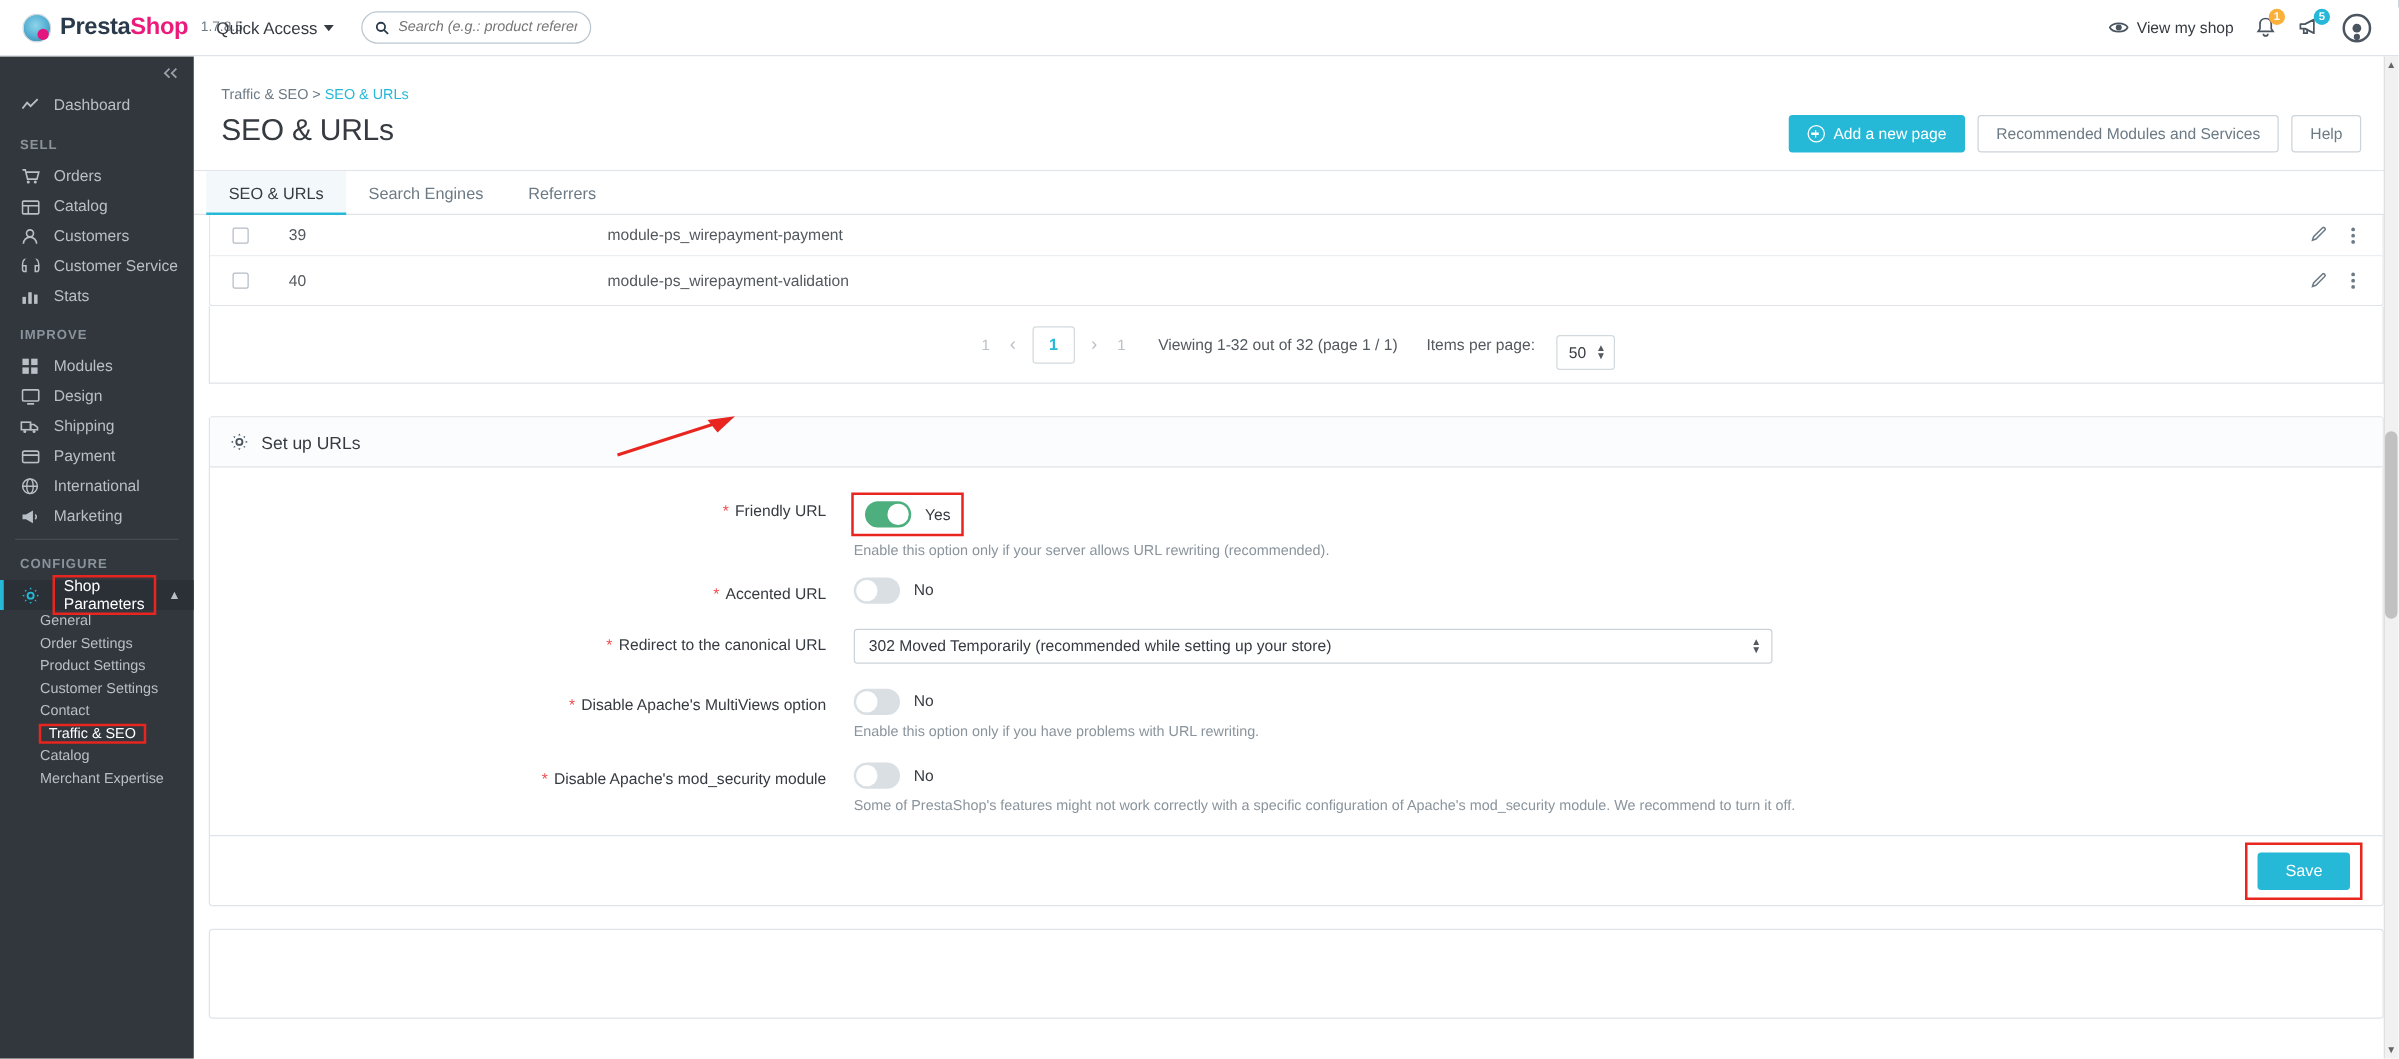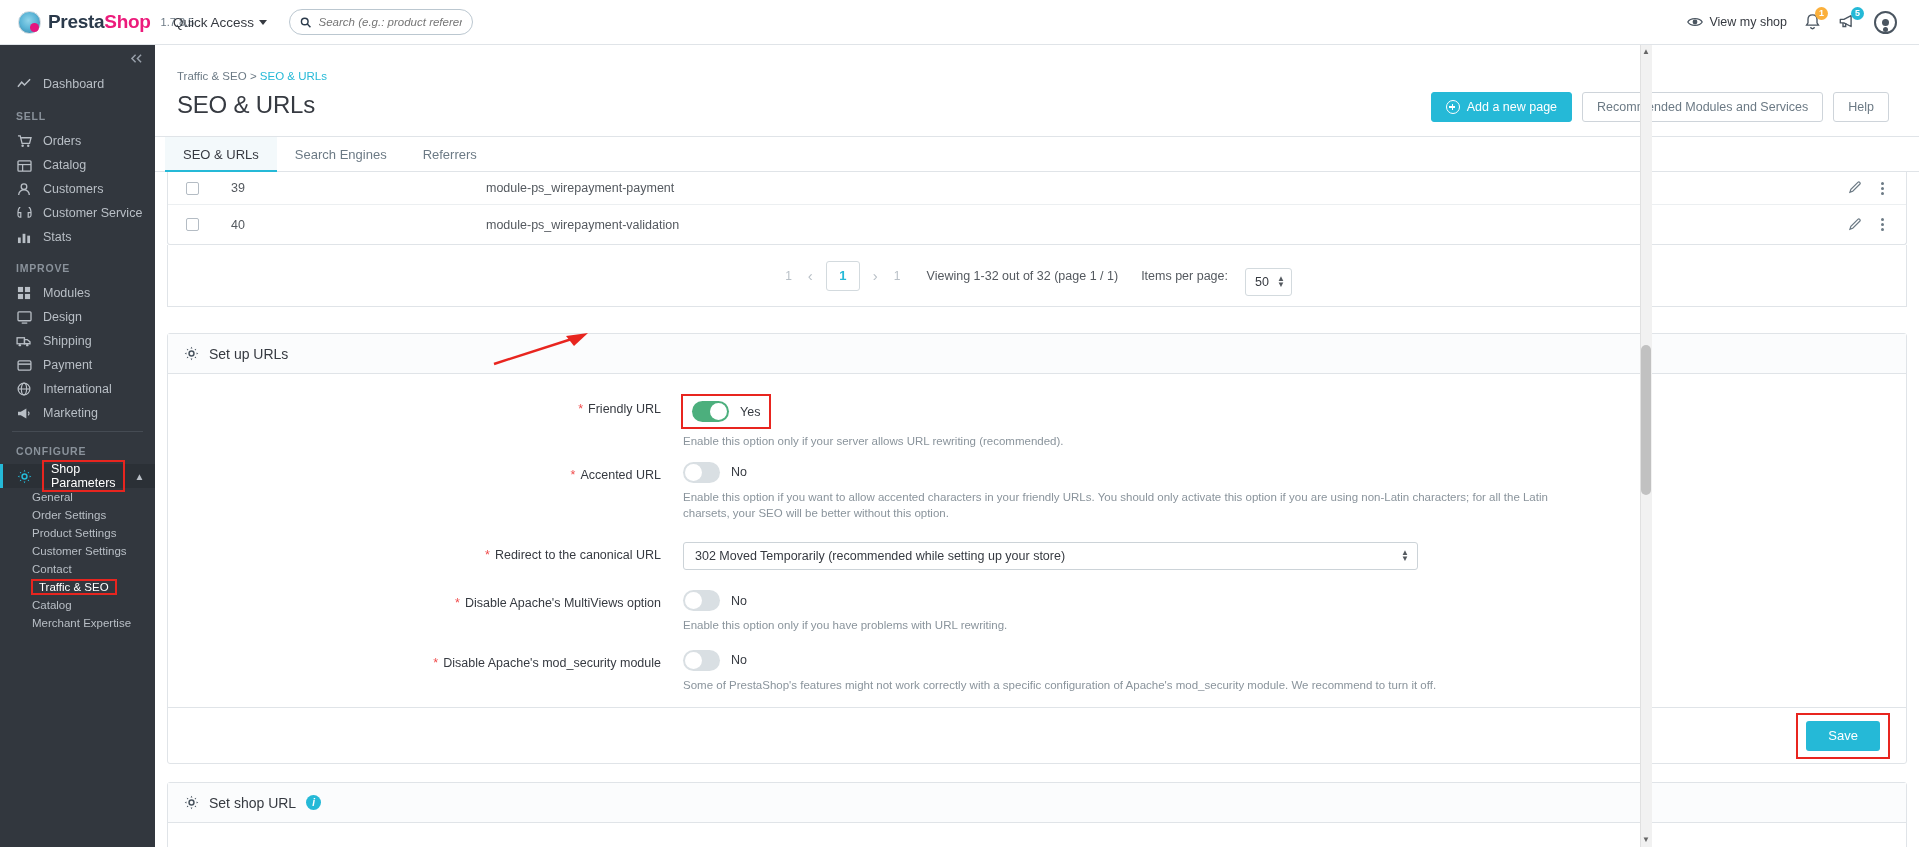--- a/index.html
+++ b/index.html
@@ -4,21 +4,21 @@
 <style>
   * { box-sizing: border-box; margin: 0; padding: 0; }
   html, body {
     width: 1919px; height: 847px;
     font-family: "Liberation Sans", sans-serif;
     font-size: 13px;
     color: #363a41;
     background: #ffffff;
     overflow: hidden;
   }
-  .app { position: relative; width: 1652px; height: 847px; }
+  .app { position: relative; width: 1919px; height: 847px; }
 
   
   .topbar {
     position: absolute; top: 0; left: 0; width: 1919px; height: 45px;
     background: #ffffff; border-bottom: 1px solid #e0e4e8;
     display: flex; align-items: center; z-index: 30;
   }
   .topbar-strip {
     position: absolute; top: 0; left: 0; width: 1919px; height: 6px;
     background: #3c5566;
@@ -655,21 +655,20 @@
             <div class="form-label">
               <span class="req">*</span><span>Accented URL</span>
             </div>
             <div class="form-field">
               <span class="toggle-line">
                 <span class="toggle off">
                     <span class="knob"></span>
                   </span>
                 <span class="toggle-text">No</span>
               </span>
-              <div class="help-text">Enable this option if you want to allow accented characters in your friendly URLs. You should only activate this option if you are using non-Latin characters; for all the Latin charsets, your SEO will be better without this option.</div>
             </div>
           </div>
 
           <div class="form-row" style="margin-top:20px;">
             <div class="form-label">
               <span class="req">*</span><span>Redirect to the canonical URL</span>
             </div>
             <div class="form-field">
               <span class="select-wide">
                 <span>302 Moved Temporarily (recommended while setting up your store)</span>
@@ -714,30 +713,20 @@
         </div>
 
         <div class="panel-footer">
           <span class="save-hl">
             <button class="btn-save">Save</button>
           </span>
         </div>
       </div>
 
       <div class="panel" style="margin-top:18px;">
-        <div class="panel2-head">
-          <span class="gear">
-            <svg width="15" height="15" viewBox="0 0 16 16">
-                <circle cx="8" cy="8" r="2.6" fill="none" stroke="#4a5560" stroke-width="1.6"></circle>
-                <path d="M8 0.8 L9 2.6 h-2 Z M8 15.2 L7 13.4 h2 Z M0.8 8 L2.6 7 v2 Z M15.2 8 L13.4 9 V7 Z M2.9 2.9 L4.8 3.6 L3.6 4.8 Z M13.1 13.1 L11.2 12.4 l1.2-1.2 Z M13.1 2.9 L12.4 4.8 L11.2 3.6 Z M2.9 13.1 L3.6 11.2 l1.2 1.2 Z" fill="#4a5560"></path>
-              </svg>
-          </span>
-          <span>Set shop URL</span>
-          <span class="info-dot">i</span>
-        </div>
         <div style="height:70px;"></div>
       </div>
 
     </div>
   </div>
 
   <svg class="annot-arrow" style="left:490px; top:330px;" width="110" height="40" viewBox="0 0 110 40">
     <line x1="4" y1="34" x2="88" y2="7" stroke="#e8251f" stroke-width="2.4"></line>
     <polygon points="98,3 76,6 84,16" fill="#e8251f"></polygon>
   </svg>

